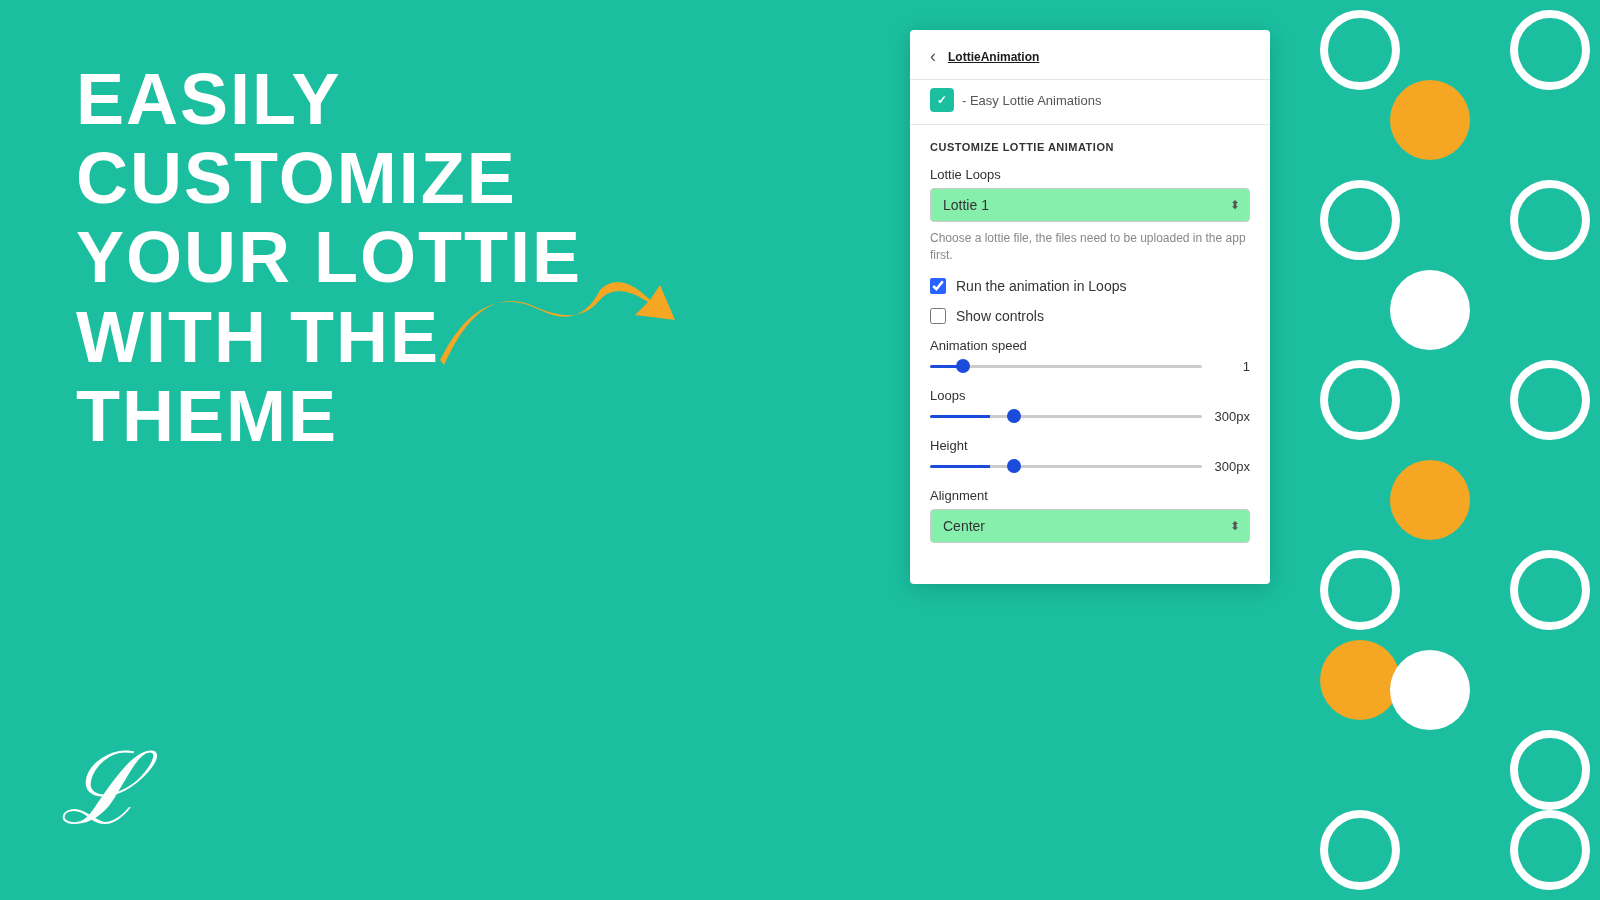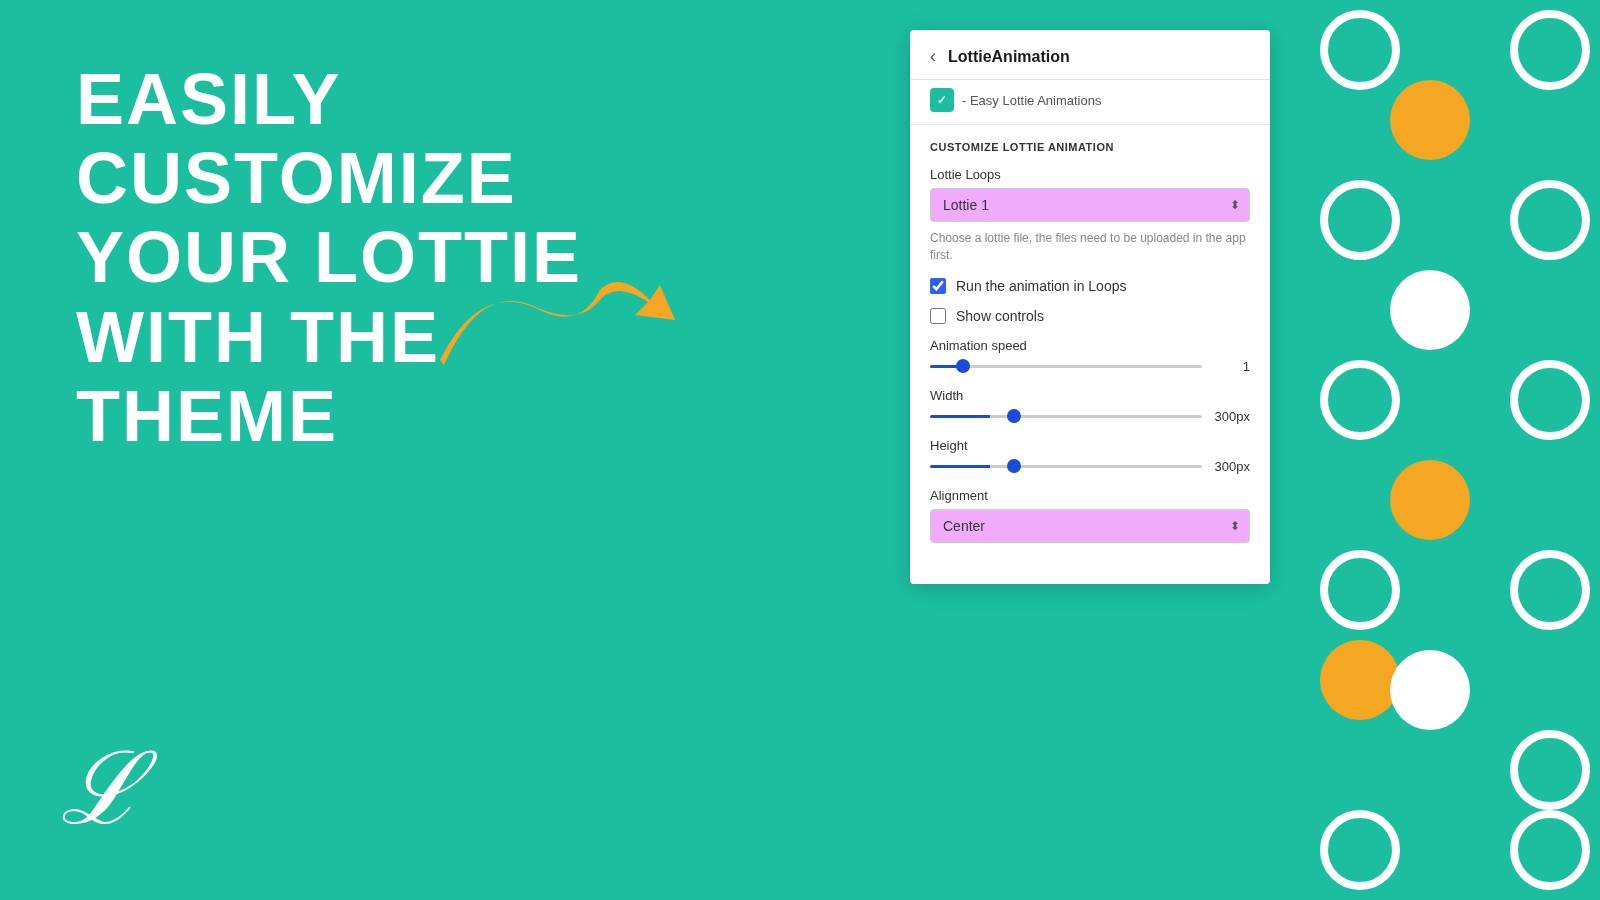--- a/index.html
+++ b/index.html
@@ -77,23 +77,24 @@
     }
 
     .back-arrow {
       color: #555;
       font-size: 18px;
       cursor: pointer;
       margin-right: 4px;
     }
 
     .panel-title {
-      font-size: 16px;
+      font-size: 12px;
       font-weight: 600;
       color: #1a1a1a;
+      text-decoration: underline;
     }
 
     .plugin-branding {
       display: flex;
       align-items: center;
       padding: 8px 20px 12px 20px;
       border-bottom: 1px solid #e5e5e5;
       gap: 8px;
     }
 
@@ -139,21 +140,21 @@
       margin-bottom: 8px;
     }
 
     .select-field {
       width: 100%;
       padding: 8px 32px 8px 12px;
       border: 1px solid #ccc;
       border-radius: 4px;
       font-size: 14px;
       color: #333;
-      background: #f0abfc;
+      background: #86efac;
       appearance: none;
       cursor: pointer;
     }
 
     .select-arrow {
       position: absolute;
       right: 10px;
       top: 50%;
       transform: translateY(-50%);
       color: #555;
@@ -350,21 +351,21 @@
 
     <div class="slider-section">
       <div class="slider-label">Animation speed</div>
       <div class="slider-row">
         <input type="range" class="slider-input speed" min="0" max="10" value="1" style="">
         <span class="slider-value">1</span>
       </div>
     </div>
 
     <div class="slider-section">
-      <div class="slider-label">Width</div>
+      <div class="slider-label">Loops</div>
       <div class="slider-row">
         <input type="range" class="slider-input width-slider" min="0" max="1000" value="300" style="">
         <span class="slider-value">300px</span>
       </div>
     </div>
 
     <div class="slider-section">
       <div class="slider-label">Height</div>
       <div class="slider-row">
         <input type="range" class="slider-input height-slider" min="0" max="1000" value="300" style="">

